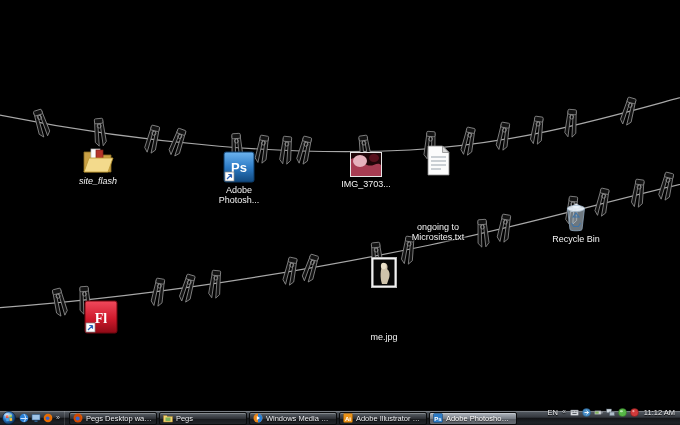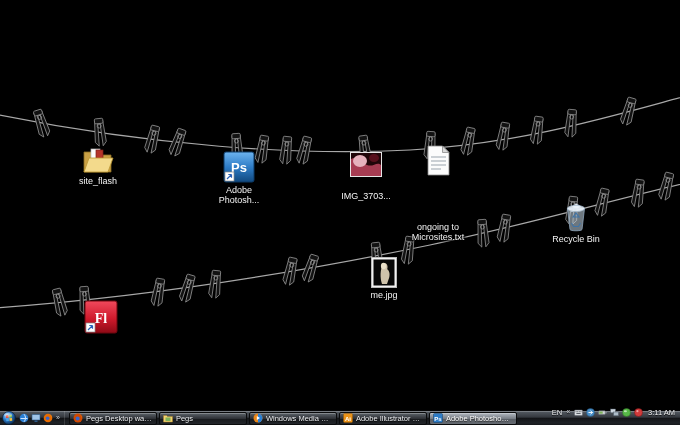--- a/index.html
+++ b/index.html
@@ -142,21 +142,21 @@
         <g transform="translate(638 195) rotate(8)">
           <use href="#peg-shape" x="-7" y="-16"></use>
         </g>
         <g transform="translate(666 188) rotate(14)">
           <use href="#peg-shape" x="-7" y="-16"></use>
         </g>
       </g>
   </svg>
 
   <div id="icon-layer">
-      <div class="desktop-icon" style="left: 63px; top: 146px;">
+      <div class="desktop-icon" style="left: 63px; top: 146px; font-style: italic;">
         <span class="glyph"><svg width="32" height="28" viewBox="0 0 32 28">
       <path d="M2 6 h10 l3 3 h14 v17 H2 z" fill="#c9a045" stroke="#8a6d22" stroke-width="0.8"></path>
       <rect x="9" y="3" width="9" height="17" fill="#fdfdfd" stroke="#b9b9b9" stroke-width="0.7"></rect>
       <rect x="14" y="4" width="7" height="16" fill="#b5352a" stroke="#7e211a" stroke-width="0.7"></rect>
       <path d="M2 26 L7 12 h24 l-5 14 z" fill="#f3da8c" stroke="#b99430" stroke-width="0.8"></path>
           </svg></span>
         <span class="ilabel">site_flash</span>
       </div>
       <div class="desktop-icon" style="left: 204px; top: 151px;">
         <span class="glyph"><svg width="32" height="32" viewBox="0 0 32 32">
@@ -168,21 +168,21 @@
       </linearGradient>
             </defs>
       <rect x="1" y="1" width="30" height="30" rx="2" fill="url(#g-ps)" stroke="#0c3a66"></rect>
       <text x="16" y="21" font-size="13" font-weight="bold" fill="#ffffff" text-anchor="middle" font-family="Liberation Sans, sans-serif">Ps</text>
       <rect x="2" y="21" width="9" height="9" fill="#ffffff" stroke="#8c8c8c" stroke-width="0.7"></rect>
       <path d="M4 28 L8.5 23.5 M8.5 23.5 h-3.2 M8.5 23.5 v3.2" stroke="#2a62b8" stroke-width="1.2" fill="none"></path>
           </svg></span>
         <span class="ilabel">Adobe
 Photosh...</span>
       </div>
-      <div class="desktop-icon" style="left: 331px; top: 152px; gap: 12px;">
+      <div class="desktop-icon" style="left: 331px; top: 152px;">
         <span class="glyph"><svg width="32" height="25" viewBox="0 0 32 25">
       <rect x="0.5" y="0.5" width="31" height="24" fill="#200609" stroke="#e6e6e6"></rect>
       <path d="M1 24 V7 C8 3.5 12 11 17 13 C23 15.5 27 9 31 13 V24 Z" fill="#a63c52"></path>
       <ellipse cx="10" cy="9" rx="7" ry="6" fill="#e5b2bd"></ellipse>
       <ellipse cx="24" cy="6" rx="5" ry="4" fill="#57101c"></ellipse>
           </svg></span>
         <span class="ilabel">IMG_3703...</span>
       </div>
       <div class="desktop-icon" style="left: 403px; top: 145px; gap: 44px;">
         <span class="glyph"><svg width="23" height="31" viewBox="0 0 23 31">
@@ -215,21 +215,21 @@
                 <stop offset="0.55" stop-color="#cf1a2c"></stop>
                 <stop offset="1" stop-color="#8e0a16"></stop>
       </linearGradient>
             </defs>
       <rect x="1" y="1" width="32" height="32" rx="2" fill="url(#g-fl)" stroke="#6e060f"></rect>
       <text x="17" y="23" font-size="14" font-weight="bold" fill="#ffffff" text-anchor="middle" font-family="Liberation Serif, serif">Fl</text>
       <rect x="2" y="23" width="9" height="9" fill="#ffffff" stroke="#8c8c8c" stroke-width="0.7"></rect>
       <path d="M4 30 L8.5 25.5 M8.5 25.5 h-3.2 M8.5 25.5 v3.2" stroke="#2a62b8" stroke-width="1.2" fill="none"></path>
           </svg></span>
       </div>
-      <div class="desktop-icon" style="left: 349px; top: 257px;">
+      <div class="desktop-icon" style="left: 349px; top: 257px; gap: 42px;">
         <span class="glyph"><svg width="26" height="31" viewBox="0 0 26 31">
       <rect x="0.5" y="0.5" width="25" height="30" fill="#f2f2f2" stroke="#bbbbbb"></rect>
       <rect x="2.5" y="2.5" width="21" height="26" fill="#070707"></rect>
       <path d="M13 6 c3 0 4.2 3 3.2 6.2 c2 1.2 3 4.5 2 8.3 L16 27 h-5 c-1.8 -5.5 -2.6 -15 2 -21z" fill="#cfc3ab"></path>
       <ellipse cx="12.5" cy="9" rx="2.6" ry="3.2" fill="#e8dfc8"></ellipse>
           </svg></span>
         <span class="ilabel">me.jpg</span>
       </div>
     </div>
 
@@ -342,16 +342,16 @@
             </svg></span>
           <span class="trayicon"><svg width="9" height="9" viewBox="0 0 9 9">
               <circle cx="4.5" cy="4.5" r="4" fill="#57b847" stroke="#2c6a22" stroke-width="0.5"></circle>
       <ellipse cx="3.4" cy="3.2" rx="1.6" ry="1" fill="#b9e8b0"></ellipse>
             </svg></span>
           <span class="trayicon"><svg width="9" height="9" viewBox="0 0 9 9">
               <circle cx="4.5" cy="4.5" r="4" fill="#d23b3b" stroke="#6e1414" stroke-width="0.5"></circle>
       <circle cx="3.4" cy="3.2" r="1.1" fill="#f2a0a0"></circle>
             </svg></span>
         </span>
-      <span id="clock">3:11 AM</span>
+      <span id="clock">11:12 AM</span>
     </div>
   </div>
 </div>
 
 </body></html>

